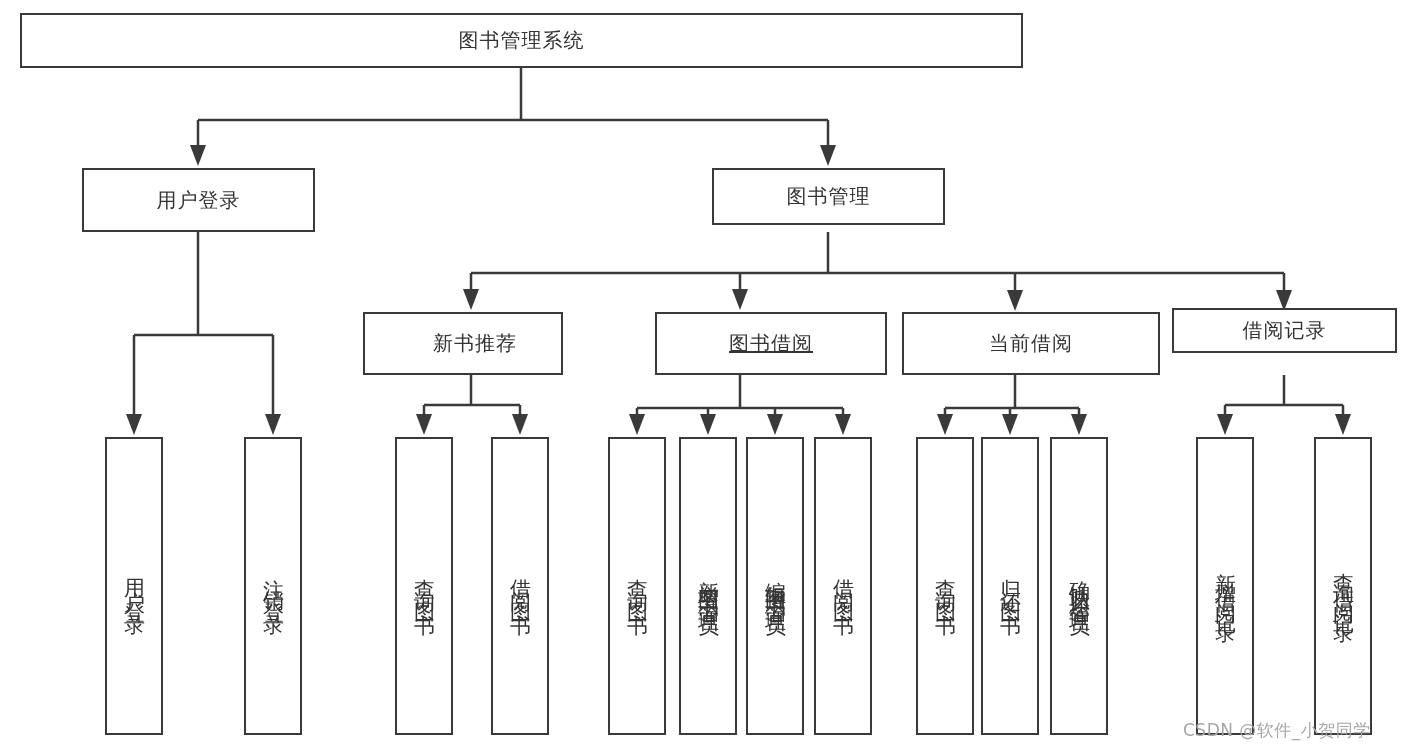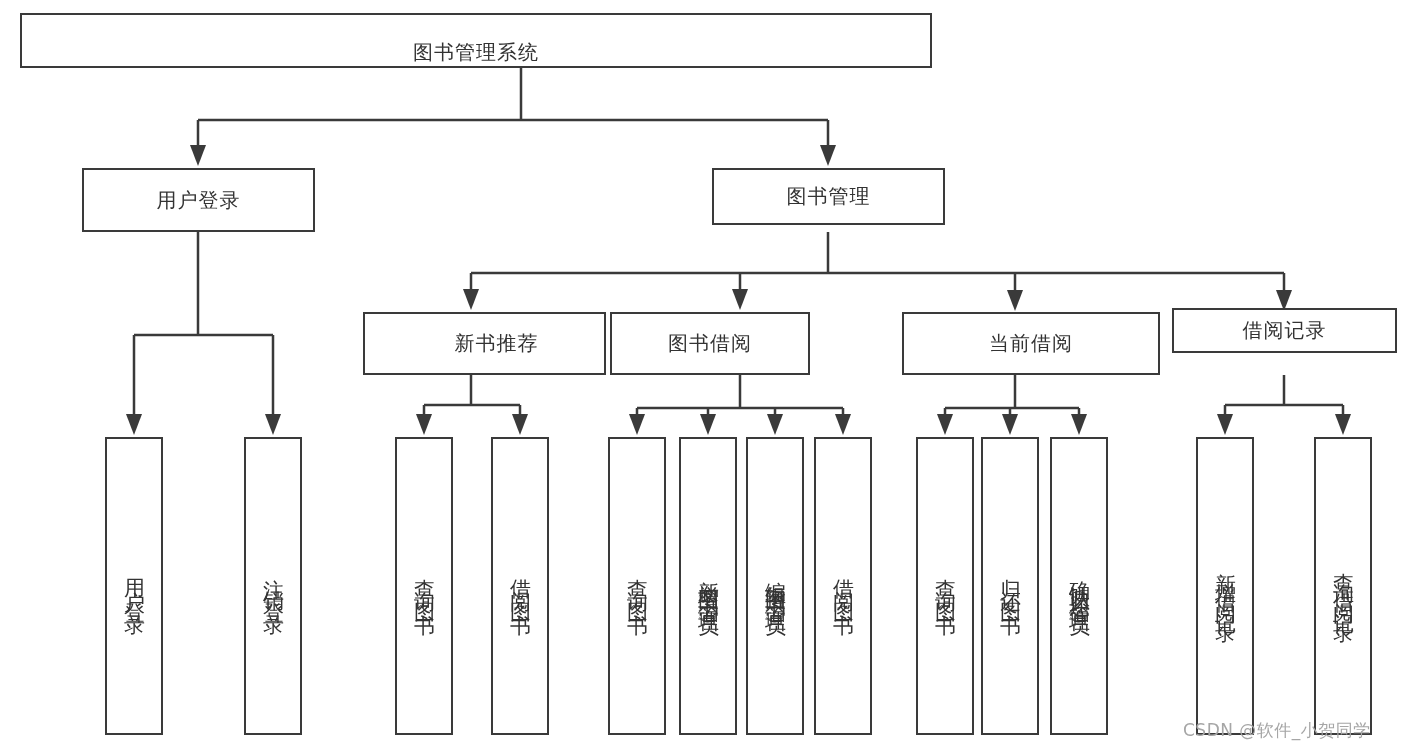--- a/index.html
+++ b/index.html
@@ -70,35 +70,35 @@
         <polygon points="835,414 851,414 843,435"></polygon>
         <polygon points="937,414 953,414 945,435"></polygon>
         <polygon points="1002,414 1018,414 1010,435"></polygon>
         <polygon points="1071,414 1087,414 1079,435"></polygon>
         <polygon points="1217,414 1233,414 1225,435"></polygon>
         <polygon points="1335,414 1351,414 1343,435"></polygon>
       </g>
     </g>
   </svg>
 
-  <div class="box" style="left:20px; top:13px; width:912px; height:55px;align-items:flex-end;">
+  <div class="box" style="left:20px; top:13px; width:1003px; height:55px;">
     <span>图书管理系统</span>
   </div>
 
   <div class="box" style="left:82px; top:168px; width:233px; height:64px;">
     <span>用户登录</span>
   </div>
   <div class="box" style="left:712px; top:168px; width:233px; height:57px;">
     <span>图书管理</span>
   </div>
 
-  <div class="box" style="left:363px; top:312px; width:243px; height:63px;padding-left:24px;">
+  <div class="box" style="left:363px; top:312px; width:200px; height:63px;padding-left:24px;">
     <span>新书推荐</span>
   </div>
-  <div class="box" style="left:610px; top:312px; width:200px; height:63px;">
+  <div class="box" style="left:655px; top:312px; width:232px; height:63px;text-decoration:underline;">
     <span>图书借阅</span>
   </div>
   <div class="box" style="left:902px; top:312px; width:258px; height:63px;">
     <span>当前借阅</span>
   </div>
   <div class="box" style="left:1172px; top:308px; width:225px; height:45px;">
     <span>借阅记录</span>
   </div>
 
   <div class="leaf" style="left:105px;">

